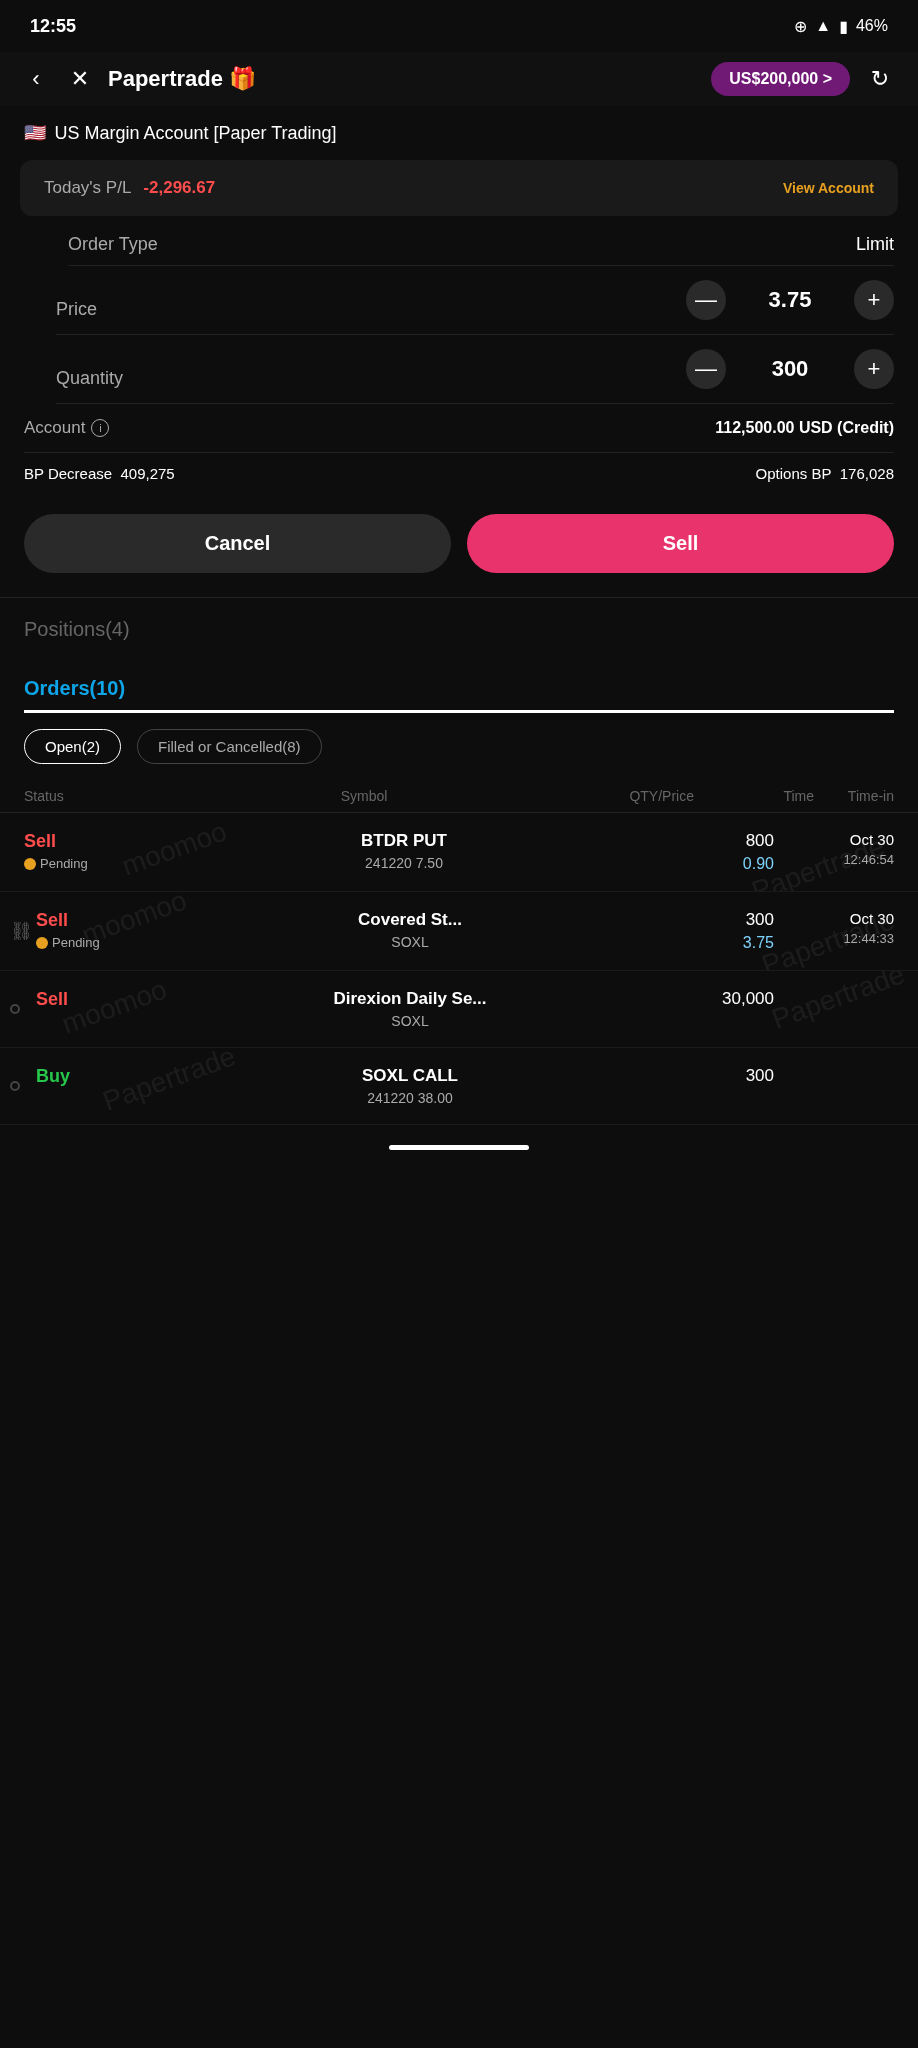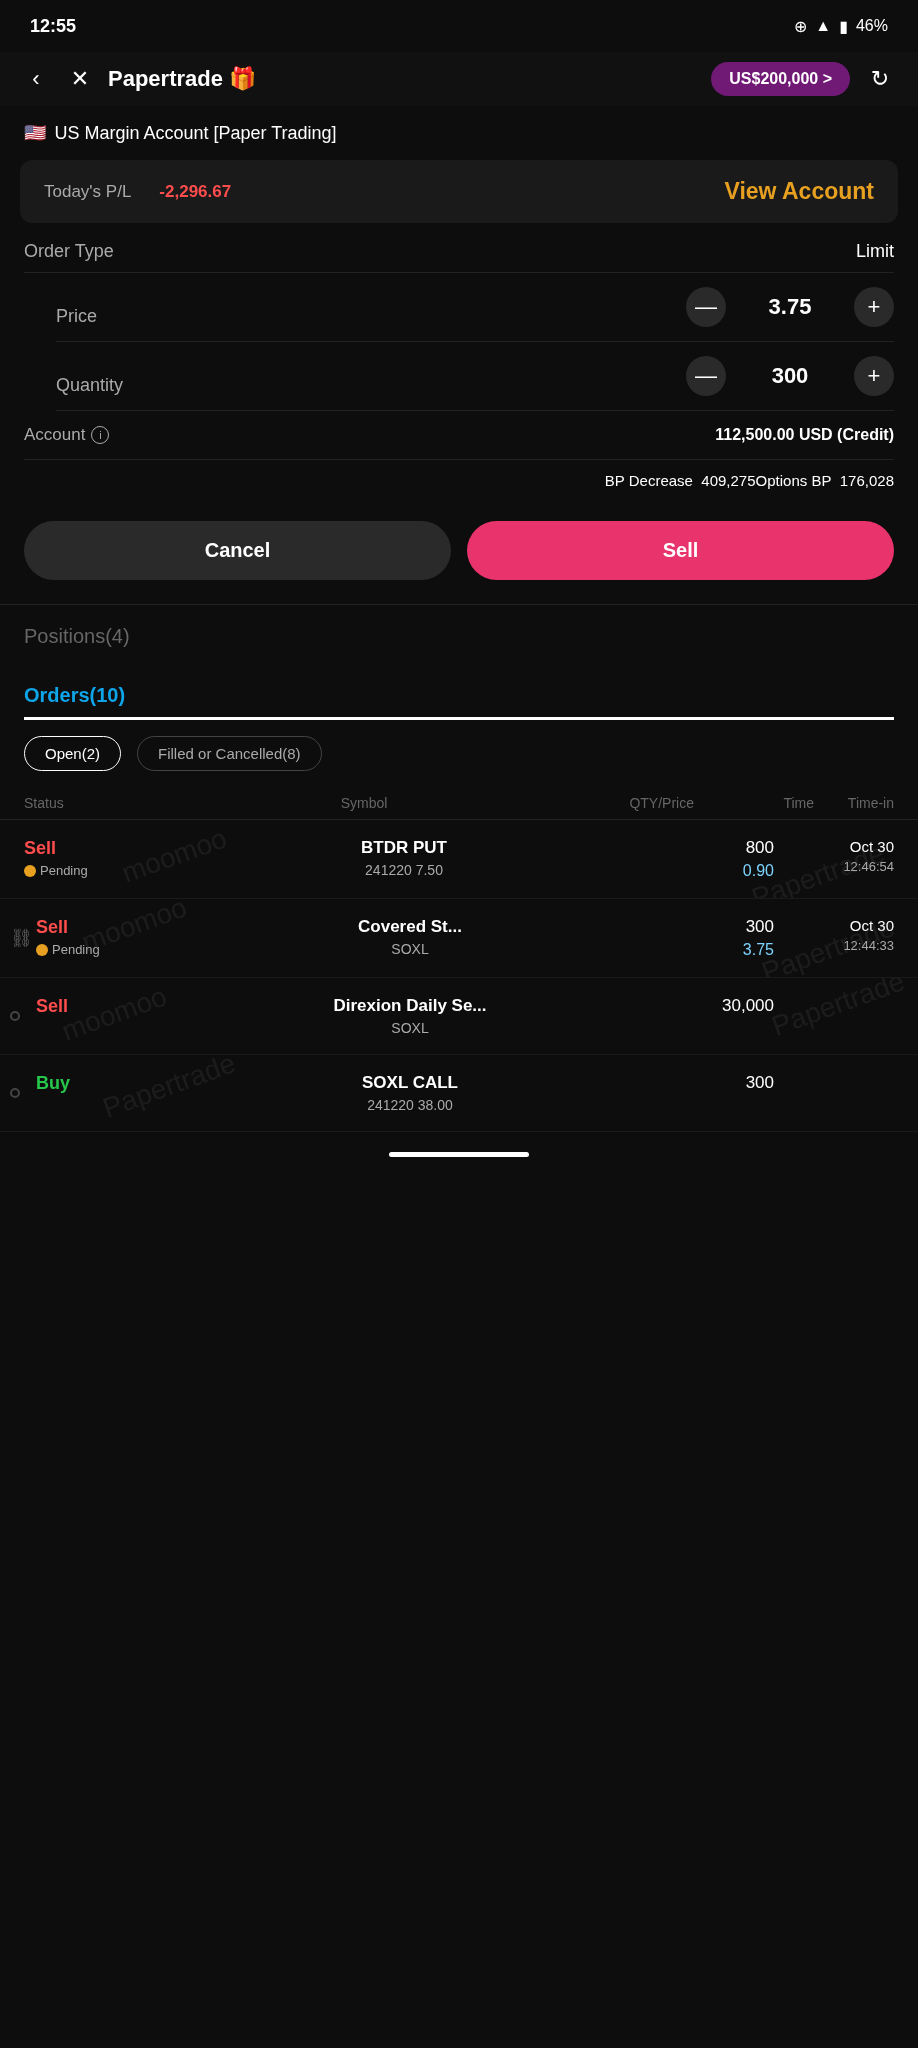--- a/index.html
+++ b/index.html
@@ -110,36 +110,37 @@
     }
     .pl-value {
       font-size: 17px;
       font-weight: 700;
     }
     .pl-value.negative { color: #ff4d4d; }
     .view-account-btn {
       background: none;
       border: none;
       color: #e8a020;
-      font-size: 23px;
+      font-size: 14px;
       font-weight: 600;
       cursor: pointer;
     }
 
     
     .order-section {
       padding: 0 24px;
       margin-top: 8px;
     }
     .order-row {
       display: flex;
       justify-content: space-between;
       align-items: center;
       padding: 10px 0;
       border-bottom: 1px solid #222;
+      margin-left: 44px;
     }
     .order-row-label {
       font-size: 18px;
       color: #aaa;
     }
     .order-row-value {
       font-size: 18px;
       color: #fff;
     }
 
@@ -211,21 +212,21 @@
     }
     .amount-value {
       font-size: 16px;
       font-weight: 600;
       color: #fff;
     }
 
     
     .bp-row {
       display: flex;
-      justify-content: flex-end;
+      justify-content: space-between;
       align-items: center;
       padding: 12px 0 16px 0;
     }
     .bp-item {
       font-size: 15px;
       color: #aaa;
     }
     .bp-item span {
       color: #fff;
       font-weight: 500;
@@ -459,21 +460,21 @@
   <button class="nav-balance-btn">US$200,000 &gt;</button>
   <span class="nav-refresh">↻</span>
 </div>
 
 <div class="account-banner">
   <span>🇺🇸</span>
   <span>US Margin Account [Paper Trading]</span>
 </div>
 
 <div class="pl-card">
-  <div style="display:flex;align-items:center;gap:28px;">
+  <div style="display:flex;align-items:center;gap:12px;">
     <span class="pl-label">Today's P/L</span>
     <span class="pl-value negative">-2,296.67</span>
   </div>
   <button class="view-account-btn">View Account</button>
 </div>
 
 <div class="order-section">
 
   <div class="order-row">
     <span class="order-row-label">Order Type</span>

